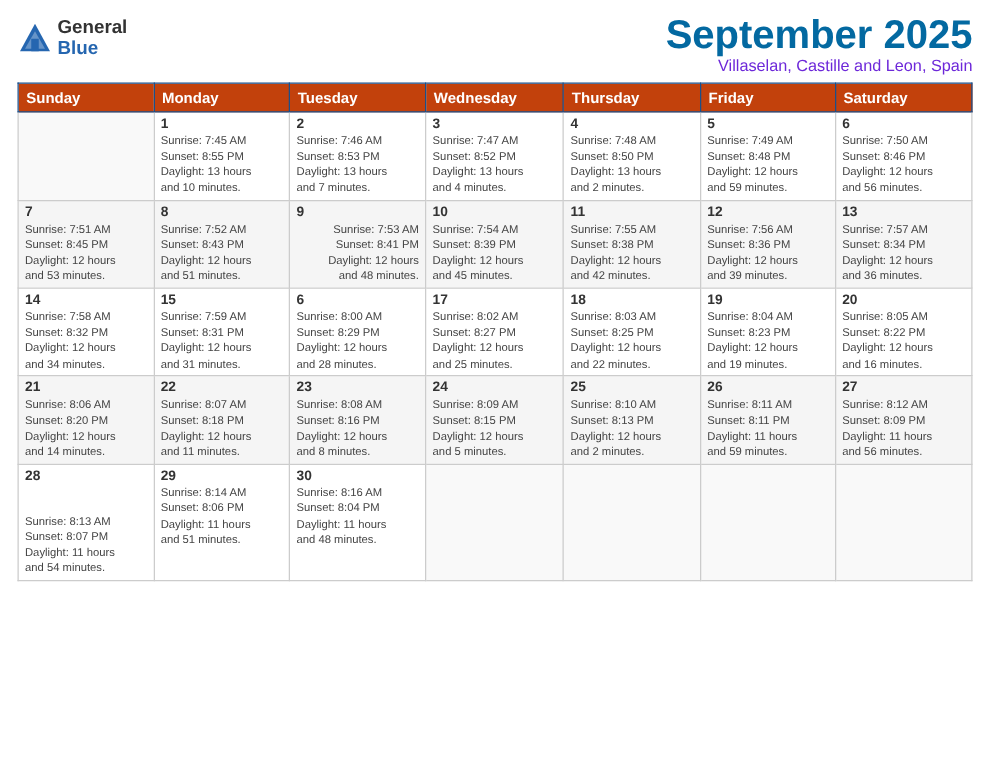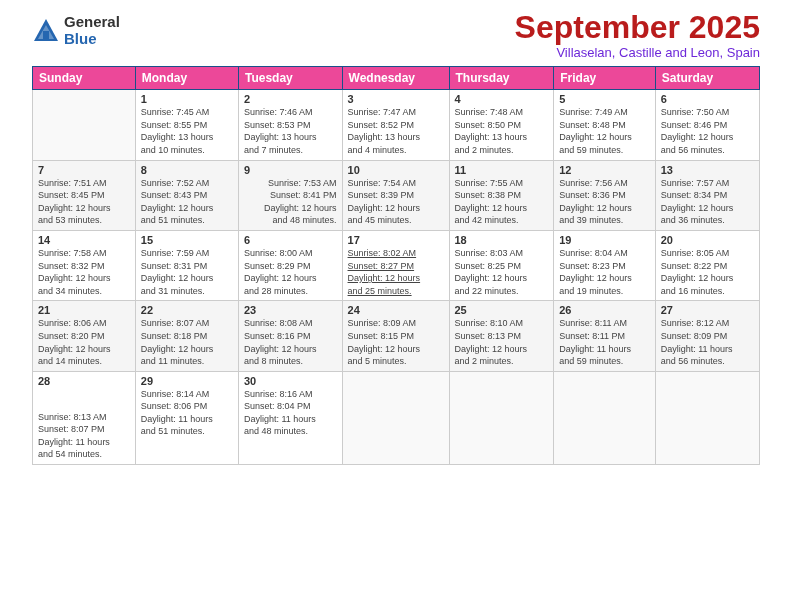--- a/index.html
+++ b/index.html
@@ -6,21 +6,21 @@
     body {
       width: 792px;
       height: 612px;
       font-family: Arial, sans-serif;
       background: #fff;
       overflow: hidden;
     }
     .page {
       width: 792px;
       height: 612px;
-      padding: 10px 32px;
+      padding: 10px 14px;
       background: #fff;
     }
     .header {
       display: flex;
       align-items: flex-start;
       justify-content: space-between;
       margin-bottom: 6px;
     }
     .logo {
       display: flex;
@@ -46,34 +46,34 @@
       width: 28px;
       height: 28px;
       margin-right: 4px;
     }
     .title-area {
       text-align: right;
     }
     .month-title {
       font-size: 32px;
       font-weight: bold;
-      color: #b91c1c;
+      color: #0369a1;
       line-height: 1.1;
     }
     .subtitle {
       font-size: 13px;
       color: #6d28d9;
     }
     .calendar {
       width: 100%;
       border-collapse: collapse;
       border: 1px solid #ccc;
     }
     .calendar th {
-      background: #ec4899;
+      background: #c2410c;
       color: #fff;
       font-size: 12px;
       font-weight: bold;
       padding: 4px 6px;
       text-align: left;
       border: 1px solid #1a4f8a;
     }
     .calendar td {
       vertical-align: top;
       border: 1px solid #ccc;
@@ -251,21 +251,21 @@
           </td>
           <td>
             <span class="day-num">6</span>
             <div class="day-info" style="white-space: pre-line;">Sunrise: 8:00 AM
 Sunset: 8:29 PM
 Daylight: 12 hours
 and 28 minutes.</div>
           </td>
           <td>
             <span class="day-num">17</span>
-            <div class="day-info" style="white-space: pre-line; text-decoration: underline;">Sunrise: 8:02 AM
+            <div class="day-info" style="white-space: pre-line;">Sunrise: 8:02 AM
 Sunset: 8:27 PM
 Daylight: 12 hours
 and 25 minutes.</div>
           </td>
           <td>
             <span class="day-num">18</span>
             <div class="day-info" style="white-space: pre-line;">Sunrise: 8:03 AM
 Sunset: 8:25 PM
 Daylight: 12 hours
 and 22 minutes.</div>

